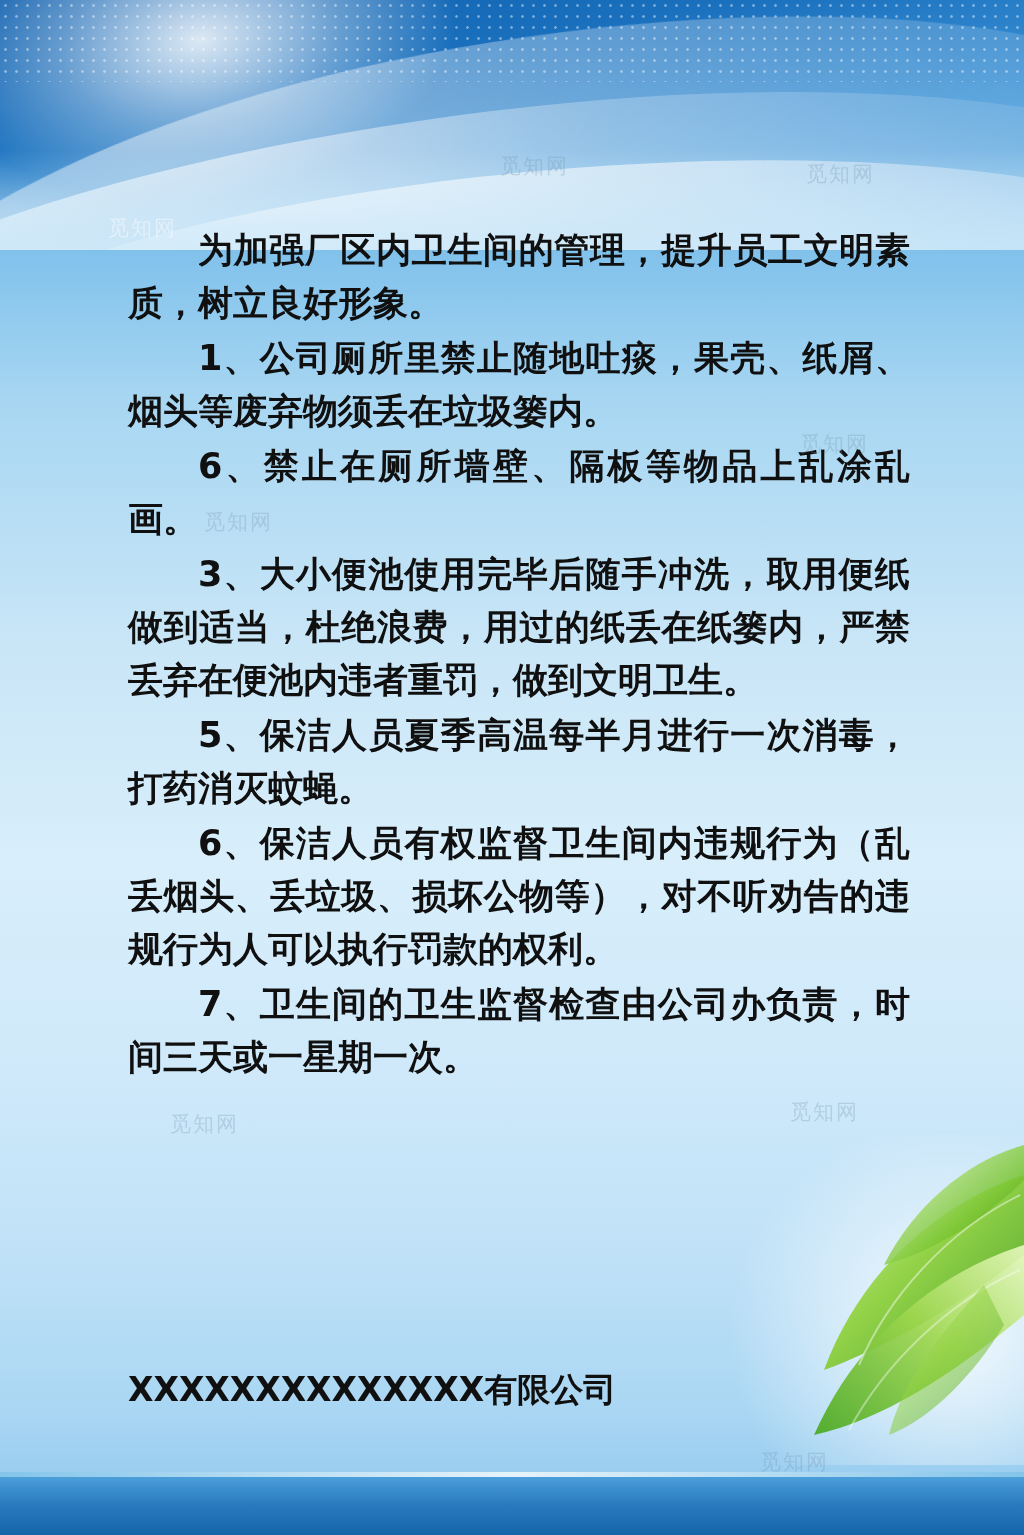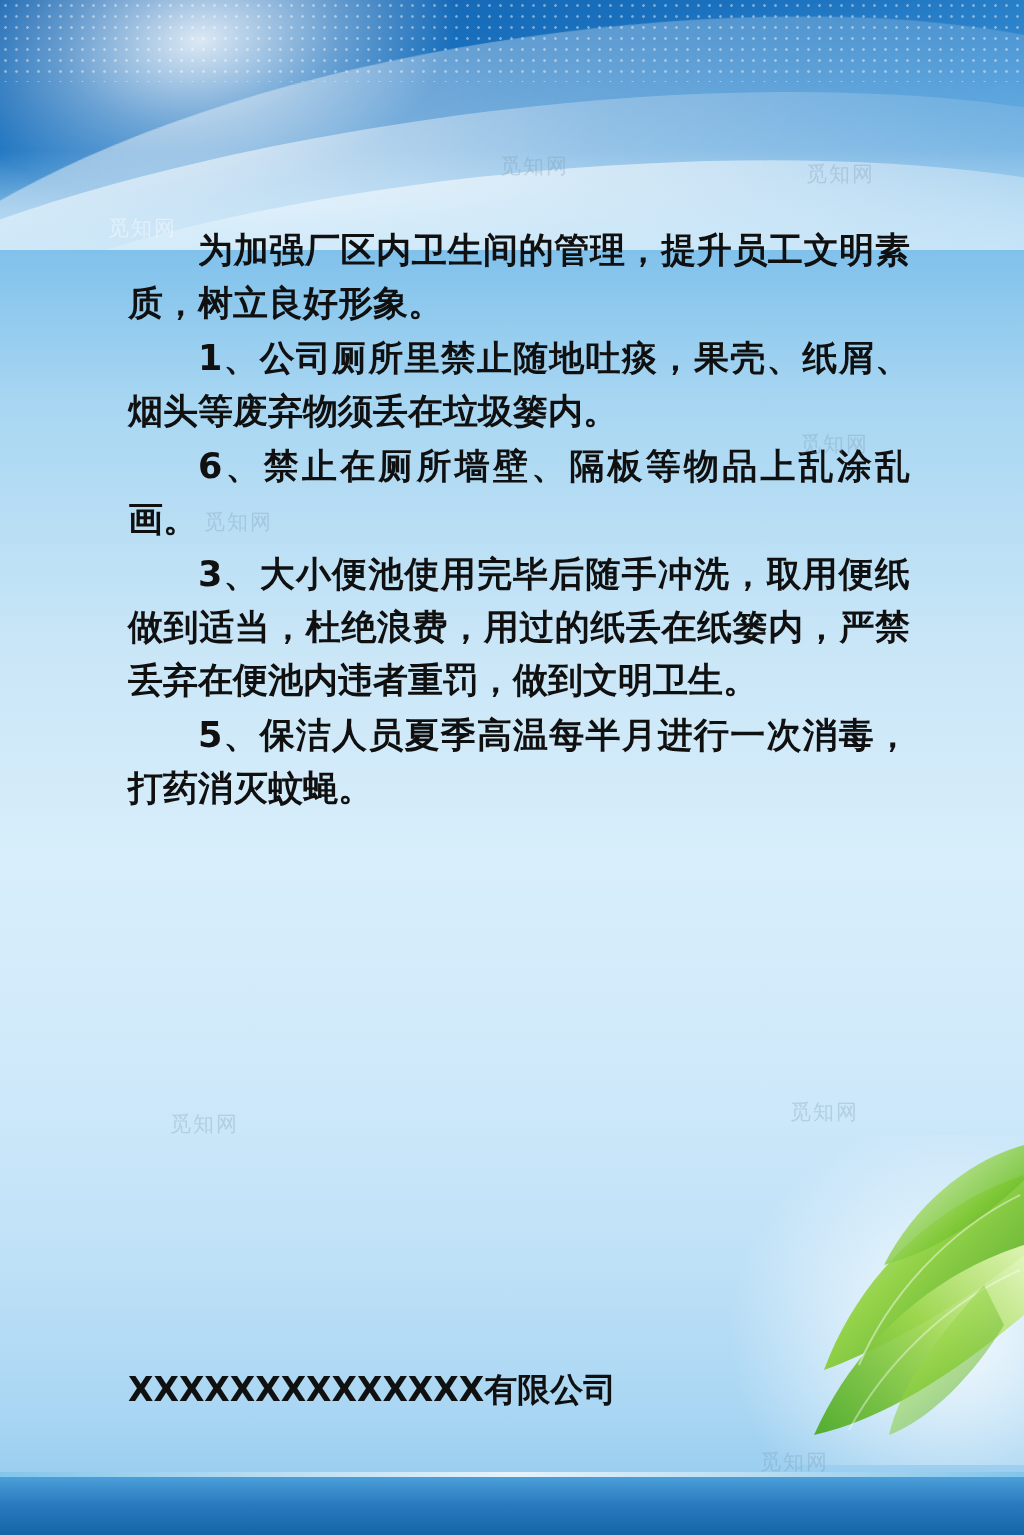--- a/index.html
+++ b/index.html
@@ -208,20 +208,22 @@
     <div class="top-fade"></div>
   </div>
 
 
   <div class="body-text">
     <p>为加强厂区内卫生间的管理，提升员工文明素质，树立良好形象。</p>
     <p>1、公司厕所里禁止随地吐痰，果壳、纸屑、烟头等废弃物须丢在垃圾篓内。</p>
     <p>6、禁止在厕所墙壁、隔板等物品上乱涂乱画。</p>
     <p>3、大小便池使用完毕后随手冲洗，取用便纸做到适当，杜绝浪费，用过的纸丢在纸篓内，严禁丢弃在便池内违者重罚，做到文明卫生。</p>
     <p>5、保洁人员夏季高温每半月进行一次消毒，打药消灭蚊蝇。</p>
+    <p>6、保洁人员有权监督卫生间内违规行为（乱丢烟头、丢垃圾、损坏公物等），对不听劝告的违规行为人可以执行罚款的权利。</p>
+    <p>7、卫生间的卫生监督检查由公司办负责，时间三天或一星期一次。</p>
   </div>
 
   <div class="signature">XXXXXXXXXXXXXX有限公司</div>
 
   <div class="leaves">
     <svg width="340" height="330" viewBox="0 0 340 330" xmlns="http://www.w3.org/2000/svg" aria-hidden="true">
       <defs>
         <linearGradient id="lg1" x1="0" y1="0" x2="1" y2="1">
           <stop offset="0%" stop-color="#d6f2a8"></stop>
           <stop offset="45%" stop-color="#8fd13f"></stop>

